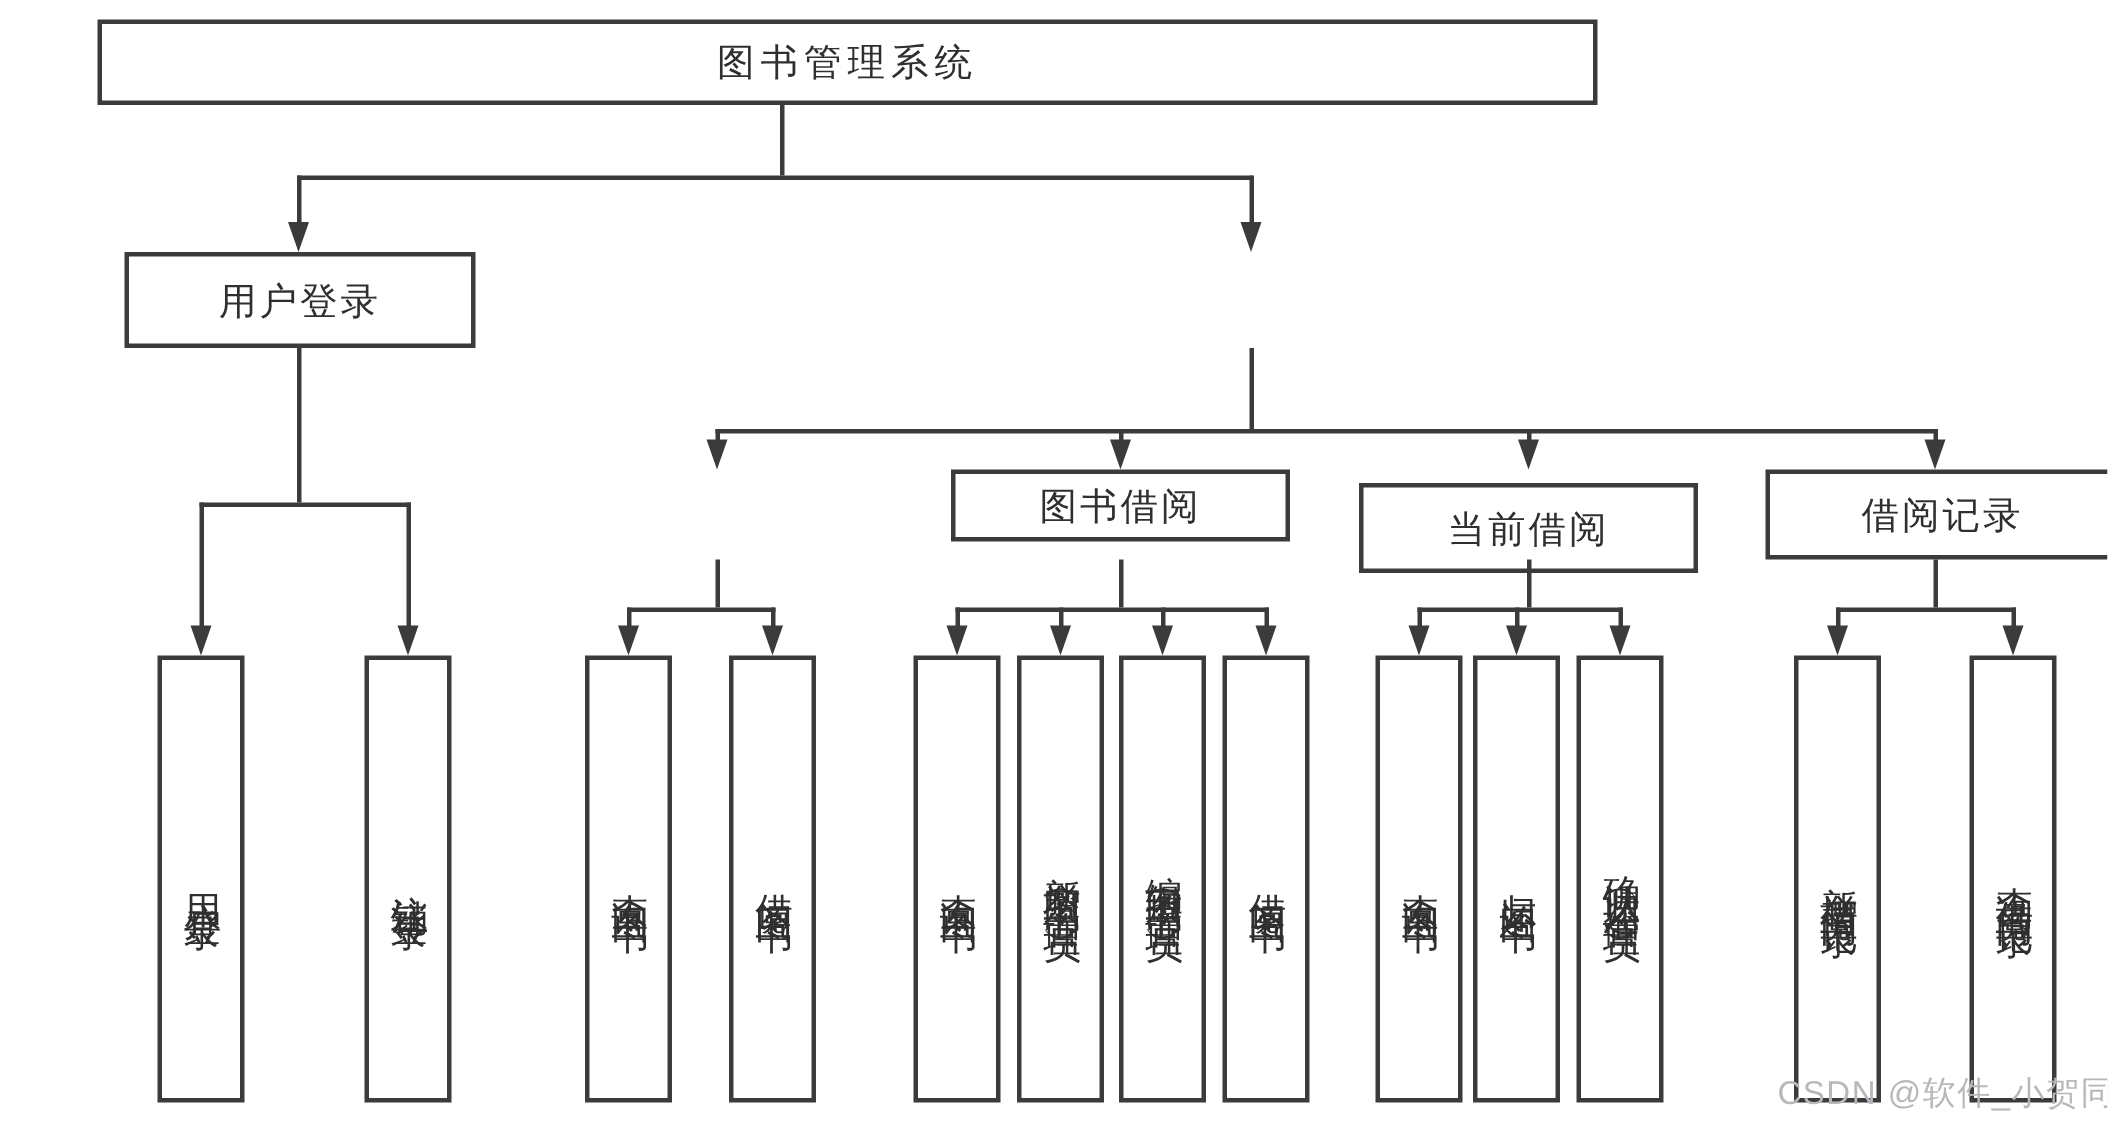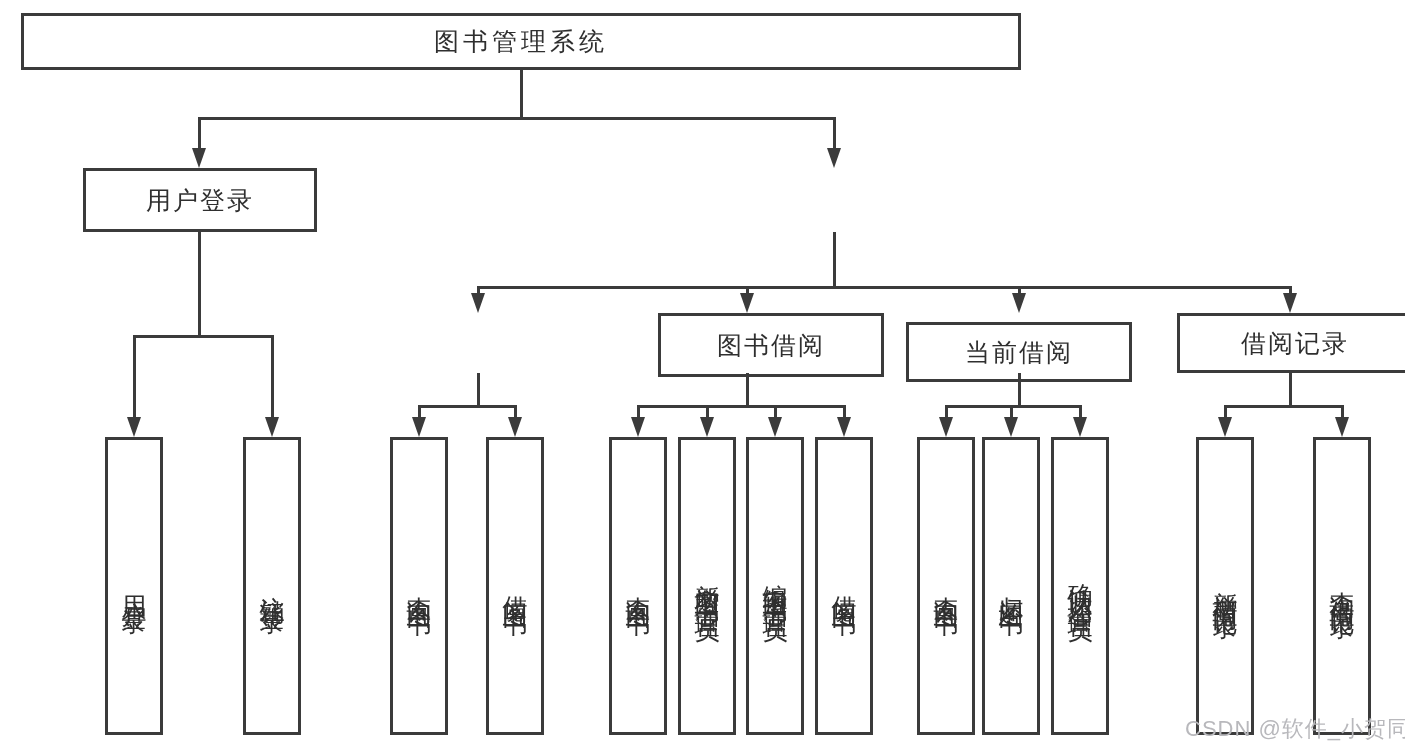--- a/index.html
+++ b/index.html
@@ -12,21 +12,21 @@
   body{font-family:"Liberation Sans",sans-serif;}
   .stage{
     position:relative;width:1405px;height:747px;background:#ffffff;overflow:hidden;
   }
   
   .hbox{
     position:absolute;box-sizing:border-box;border:3px solid var(--line);
     background:var(--fill);display:flex;align-items:center;justify-content:center;
     font-size:25px;color:var(--text);letter-spacing:2px;white-space:nowrap;
   }
-  .hbox.root-box{letter-spacing:4px;}
+  .hbox.root-box{letter-spacing:4px;margin-left:44px;}
   .leaf{
     position:absolute;box-sizing:border-box;top:437px;width:58px;height:298px;
     border:3px solid var(--line);background:var(--fill);
     display:flex;align-items:center;justify-content:center;
   }
   .vtext{
     writing-mode:vertical-rl;text-orientation:mixed;
     font-size:25px;letter-spacing:5px;line-height:1;color:var(--text);white-space:nowrap;
   }
   
@@ -73,21 +73,21 @@
   <div class="hl" style="left:477px;top:286px;width:814px"></div>
   <div class="vl" style="left:477px;top:286px;height:10px"></div>
   <div class="arr" style="left:471px;top:293px"></div>
   <div class="vl" style="left:746px;top:286px;height:10px"></div>
   <div class="arr" style="left:740px;top:293px"></div>
   <div class="vl" style="left:1018px;top:286px;height:10px"></div>
   <div class="arr" style="left:1012px;top:293px"></div>
   <div class="vl" style="left:1289px;top:286px;height:10px"></div>
   <div class="arr" style="left:1283px;top:293px"></div>
 
-  <div class="hbox" style="left:658px;top:313px;width:226px;height:64px">
+  <div class="hbox" style="left:634px;top:313px;width:226px;height:48px">
     <span>图书借阅</span>
   </div>
   <div class="hbox" style="left:906px;top:322px;width:226px;height:60px">
     <span>当前借阅</span>
   </div>
   <div class="hbox" style="left:1177px;top:313px;width:236px;height:60px">
     <span>借阅记录</span>
   </div>
 
   <div class="vl" style="left:477px;top:373px;height:32px"></div>

